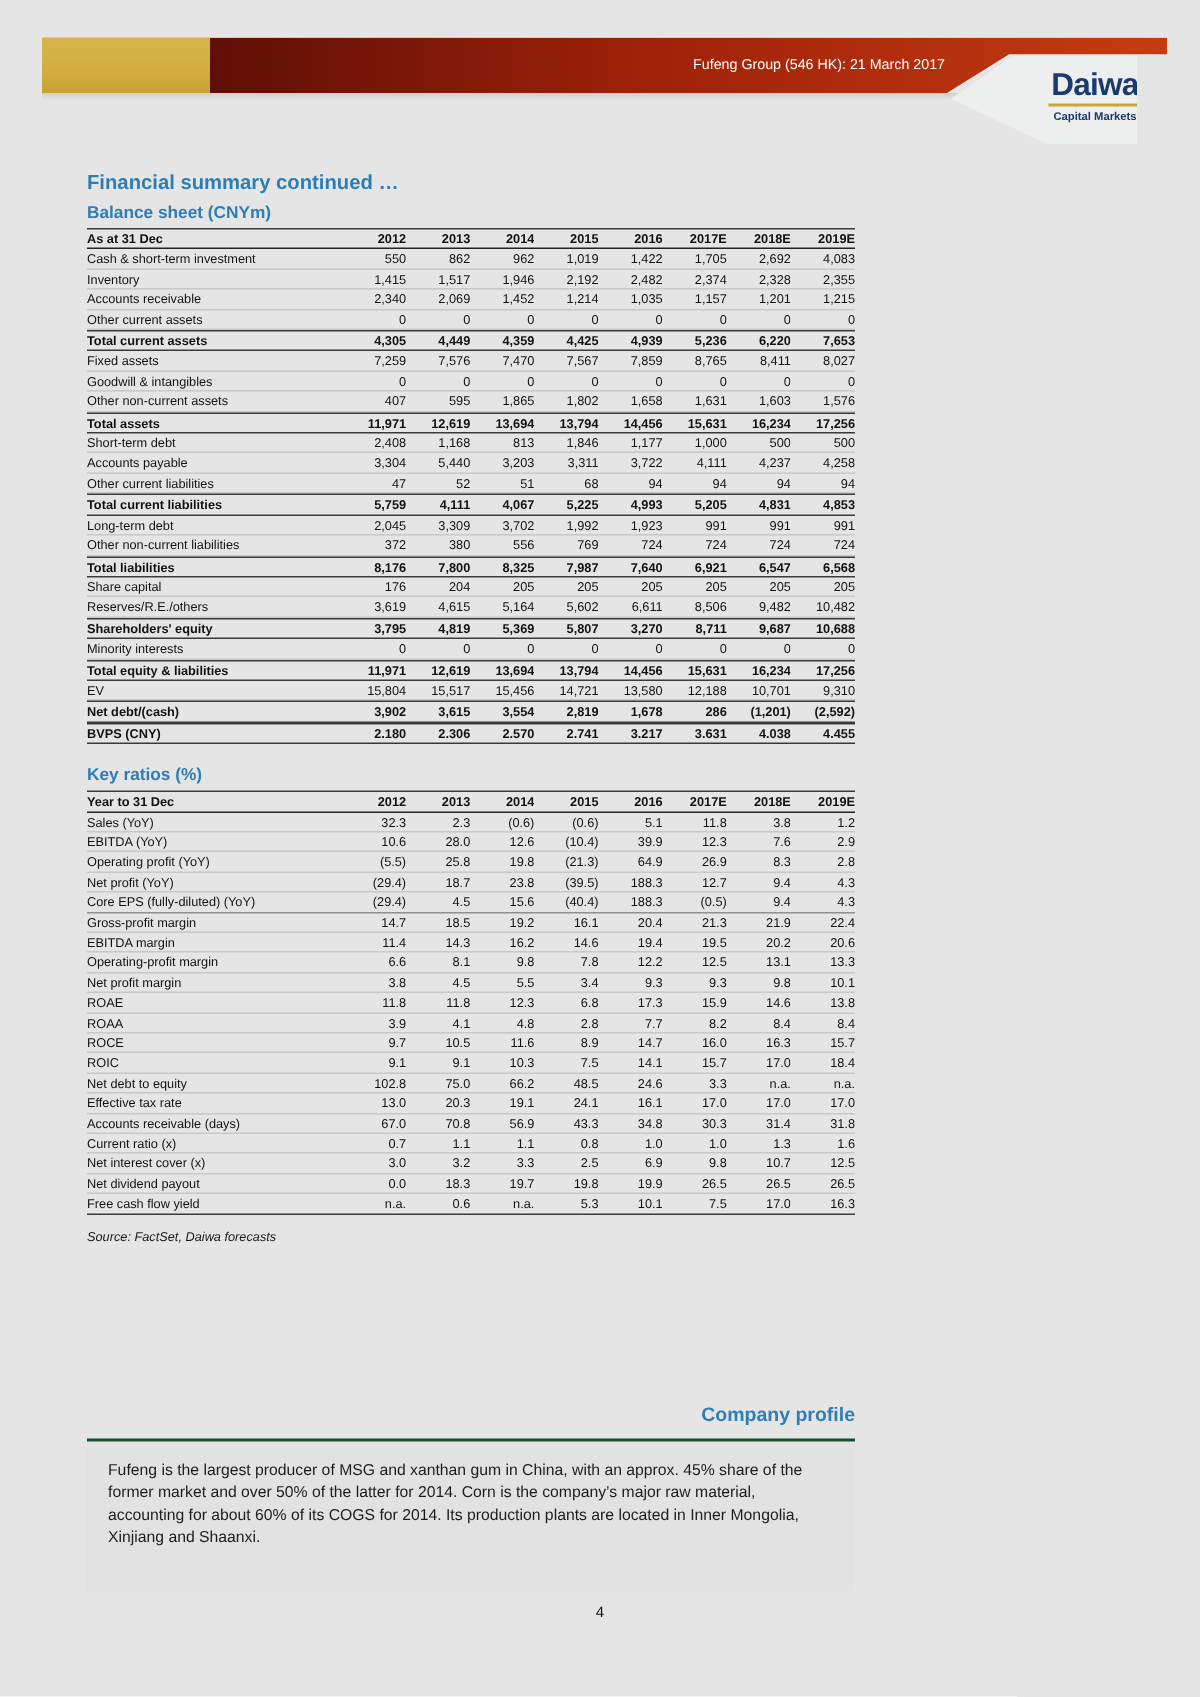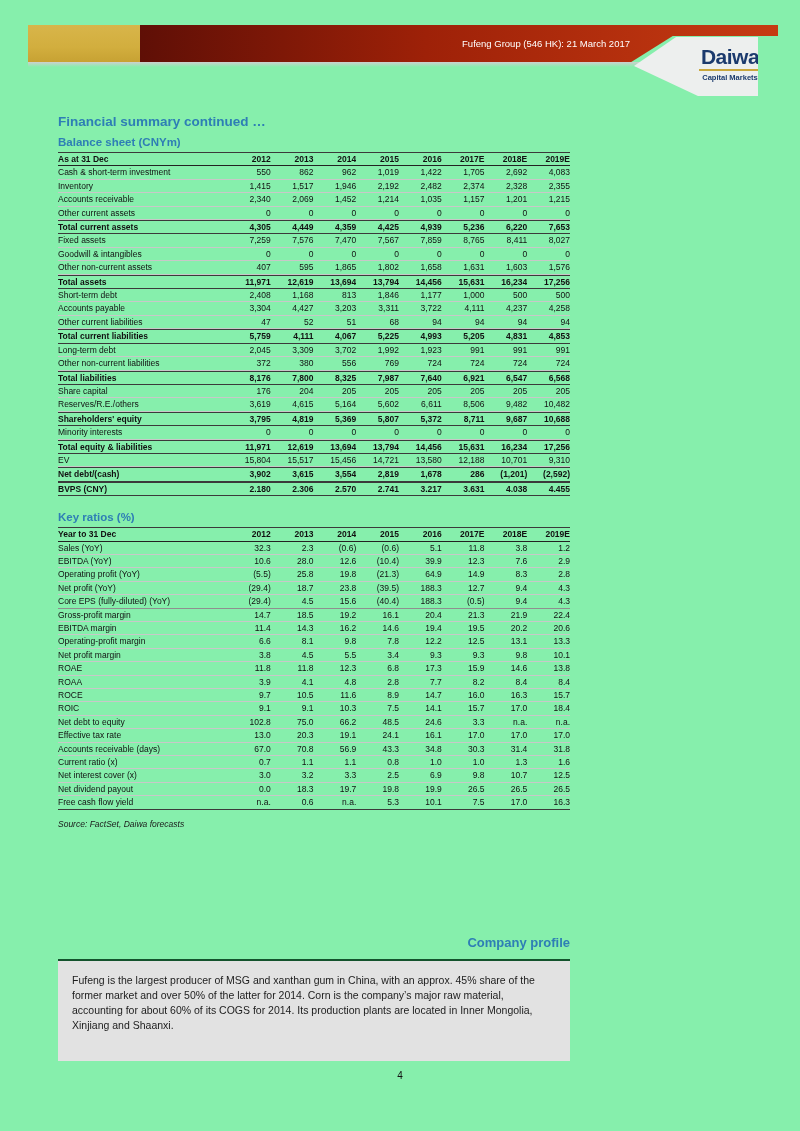--- a/index.html
+++ b/index.html
@@ -1,21 +1,21 @@
 <!DOCTYPE html>
 <html style="--accent-blue: #2e7eb5; --gold: #d2ae3e; --red-dark: #5f0f06; --red-mid: #9e2108; --red-bright: #c63b12; --navy: #1b3a6d; --banner-gray: #edefee; --profile-bg: #e2e2e2;"><head>
 <meta charset="utf-8">
 <style>
   :root{
     --accent-blue:#2e7eb5; --gold:#d2ae3e; --red-dark:#5f0f06; --red-mid:#9e2108;
     --red-bright:#c63b12; --navy:#1b3a6d; --banner-gray:#edefee; --profile-bg:#e2e2e2;
     --border-dark:#3a3a3a; --border-light:#c8c8c8;
   }
   html,body{margin:0;padding:0;background:#ffffff;}
-  .page{position:relative;width:800px;height:1131px;background:#86efac;overflow:hidden;
+  .page{position:relative;width:800px;height:1131px;background:#e5e5e5;overflow:hidden;
         font-family:"Liberation Sans","DejaVu Sans",sans-serif;color:#111;}
   
   .gold-block{position:absolute;left:28px;top:25px;width:112px;height:37px;
               background:linear-gradient(180deg,#d8b54a,var(--gold) 60%,#c7a233);}
   .header-shadow{position:absolute;left:28px;top:62px;width:614px;height:5px;
               background:linear-gradient(180deg,#cfcfcf,rgba(255,255,255,0));}
   .red-bar{position:absolute;left:140px;top:25px;width:638px;height:37px;
            background:linear-gradient(90deg,var(--red-dark) 0%,var(--red-mid) 45%,var(--red-bright) 100%);
            clip-path:polygon(0 0,100% 0,100% 30%,83.5% 30%,77% 100%,0 100%);}
   .red-bar-text{display:block;line-height:37px;text-align:right;padding-right:148px;
@@ -192,21 +192,21 @@
           <div class="tcell">813</div>
           <div class="tcell">1,846</div>
           <div class="tcell">1,177</div>
           <div class="tcell">1,000</div>
           <div class="tcell">500</div>
           <div class="tcell">500</div>
         </div>
         <div class="trow">
           <div class="tcell tlabel">Accounts payable</div>
           <div class="tcell">3,304</div>
-          <div class="tcell">4,427</div>
+          <div class="tcell">5,440</div>
           <div class="tcell">3,203</div>
           <div class="tcell">3,311</div>
           <div class="tcell">3,722</div>
           <div class="tcell">4,111</div>
           <div class="tcell">4,237</div>
           <div class="tcell">4,258</div>
         </div>
         <div class="trow">
           <div class="tcell tlabel">Other current liabilities</div>
           <div class="tcell">47</div>
@@ -283,21 +283,21 @@
           <div class="tcell">8,506</div>
           <div class="tcell">9,482</div>
           <div class="tcell">10,482</div>
         </div>
         <div class="trow bold">
           <div class="tcell tlabel">Shareholders' equity</div>
           <div class="tcell">3,795</div>
           <div class="tcell">4,819</div>
           <div class="tcell">5,369</div>
           <div class="tcell">5,807</div>
-          <div class="tcell">5,372</div>
+          <div class="tcell">3,270</div>
           <div class="tcell">8,711</div>
           <div class="tcell">9,687</div>
           <div class="tcell">10,688</div>
         </div>
         <div class="trow">
           <div class="tcell tlabel">Minority interests</div>
           <div class="tcell">0</div>
           <div class="tcell">0</div>
           <div class="tcell">0</div>
           <div class="tcell">0</div>
@@ -387,21 +387,21 @@
           <div class="tcell">7.6</div>
           <div class="tcell">2.9</div>
         </div>
         <div class="trow">
           <div class="tcell tlabel">Operating profit (YoY)</div>
           <div class="tcell">(5.5)</div>
           <div class="tcell">25.8</div>
           <div class="tcell">19.8</div>
           <div class="tcell">(21.3)</div>
           <div class="tcell">64.9</div>
-          <div class="tcell">14.9</div>
+          <div class="tcell">26.9</div>
           <div class="tcell">8.3</div>
           <div class="tcell">2.8</div>
         </div>
         <div class="trow">
           <div class="tcell tlabel">Net profit (YoY)</div>
           <div class="tcell">(29.4)</div>
           <div class="tcell">18.7</div>
           <div class="tcell">23.8</div>
           <div class="tcell">(39.5)</div>
           <div class="tcell">188.3</div>

